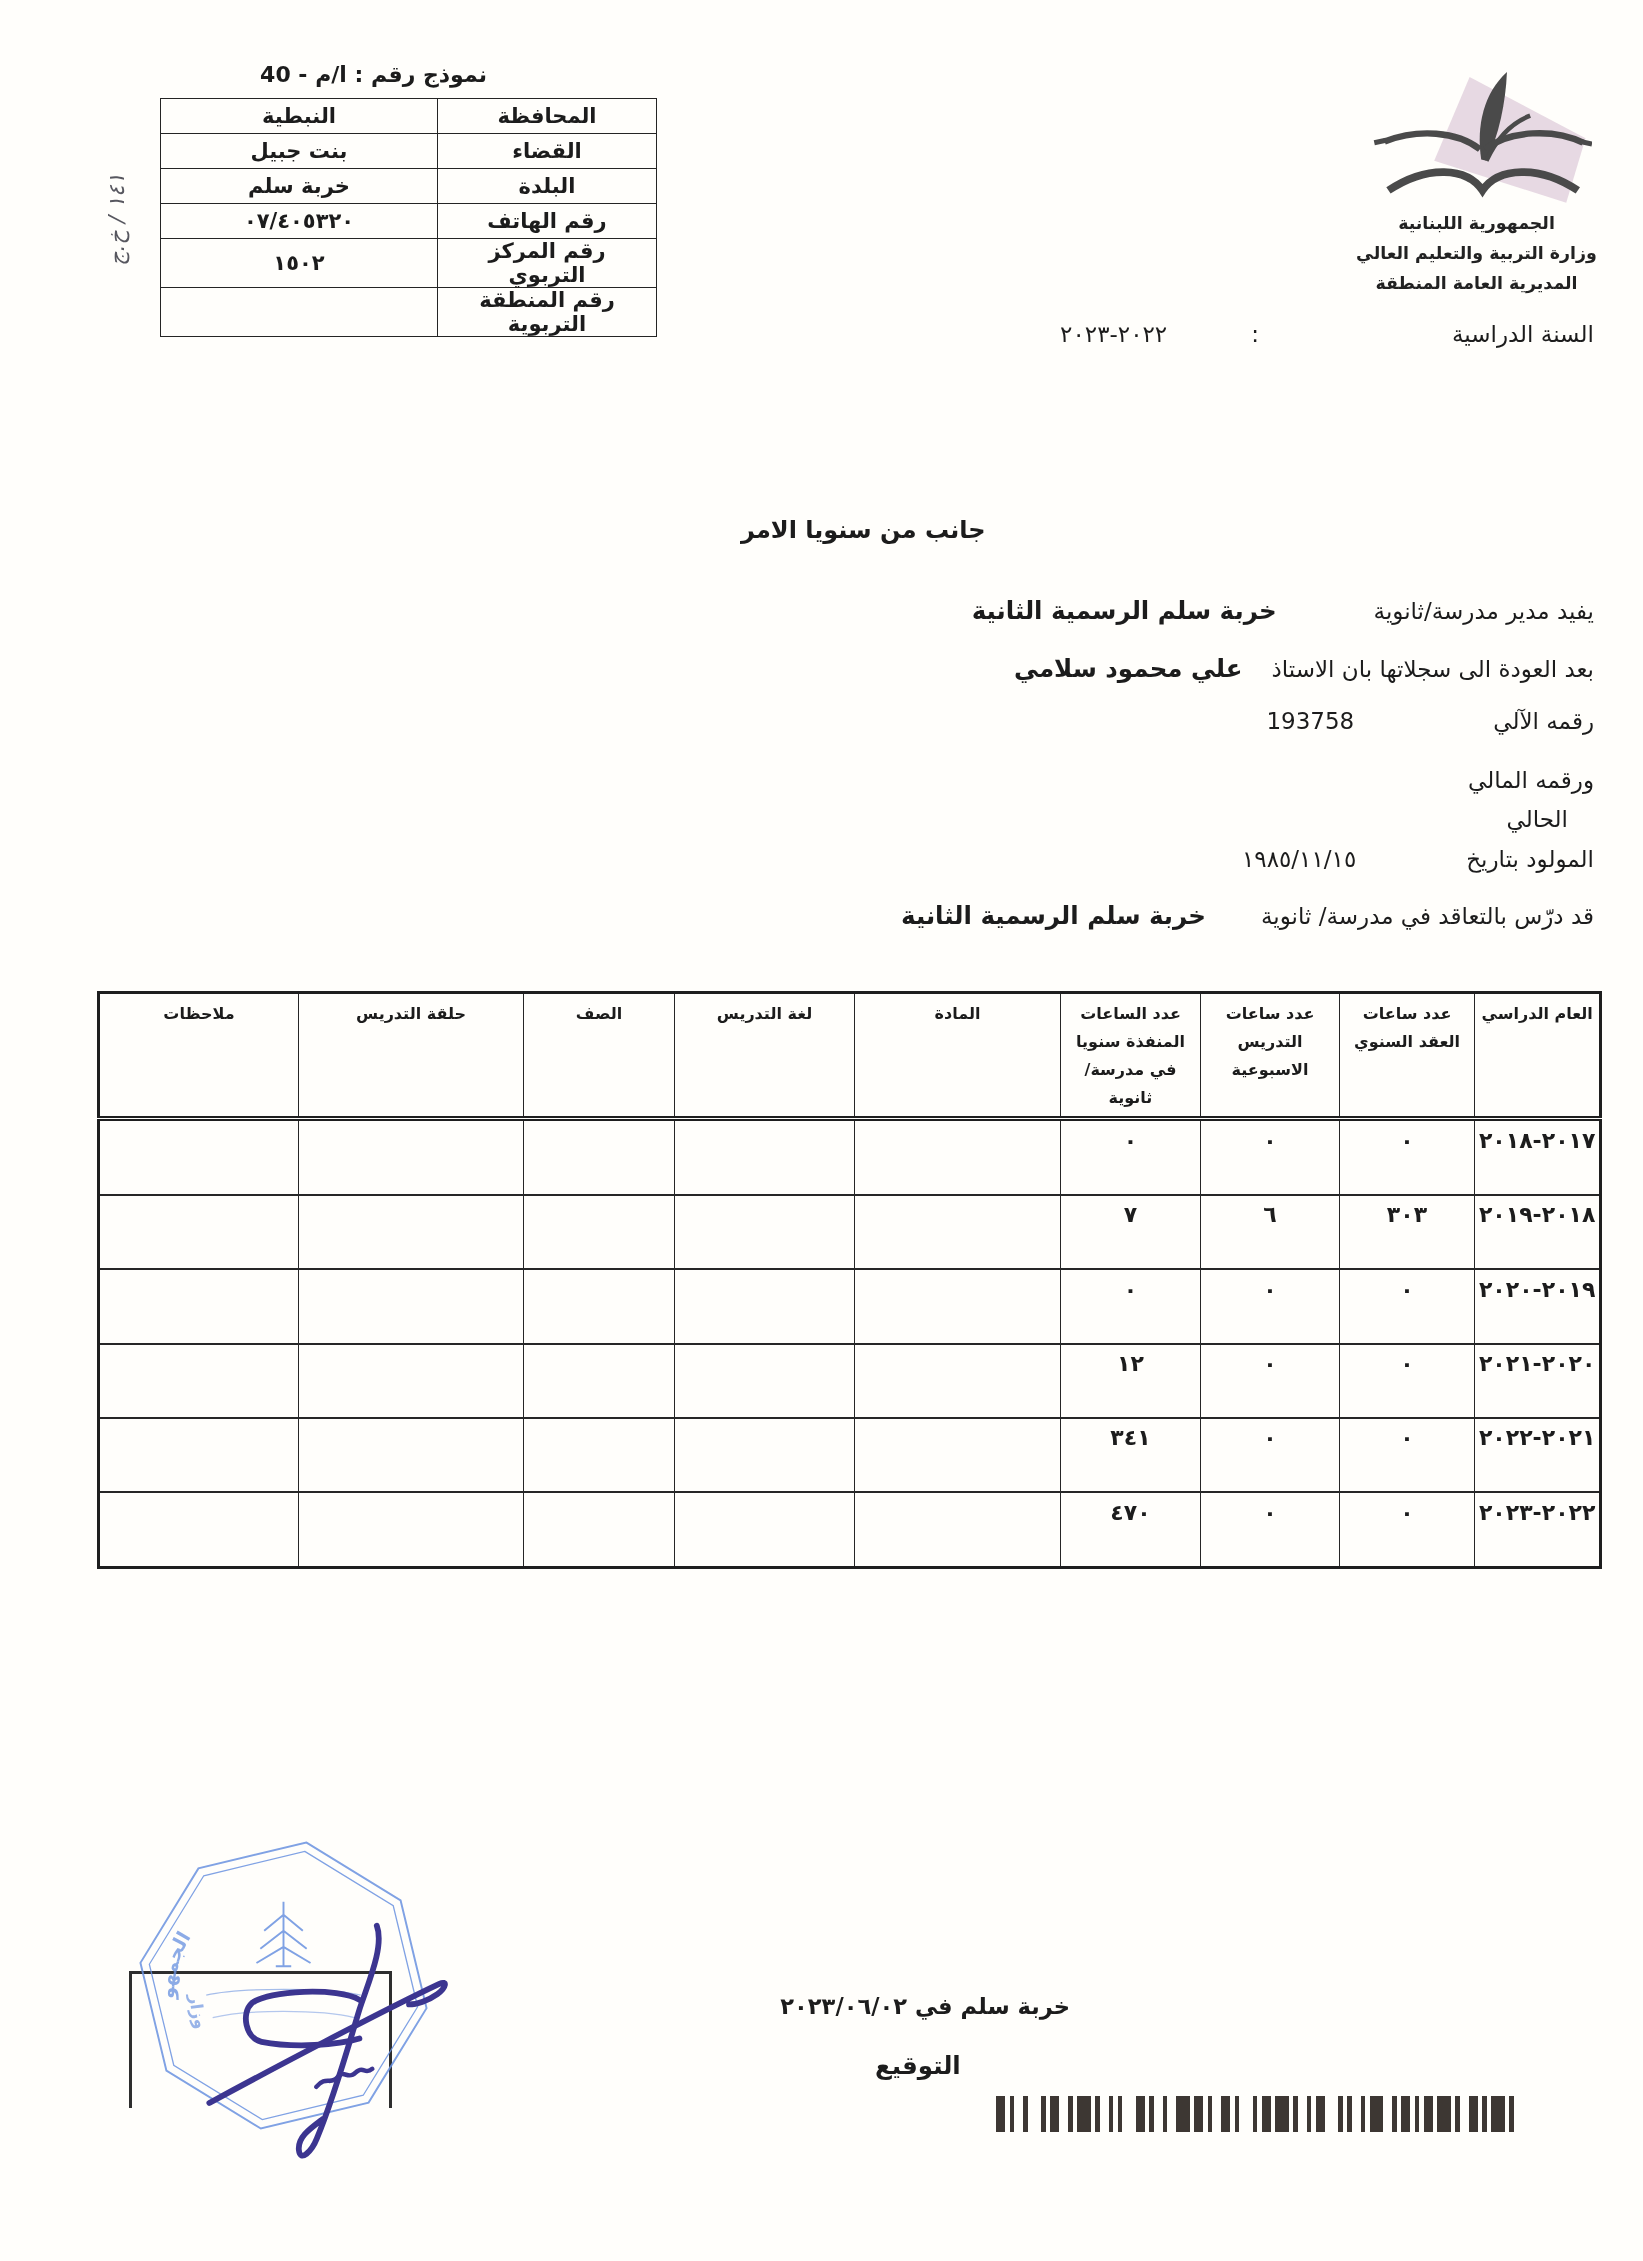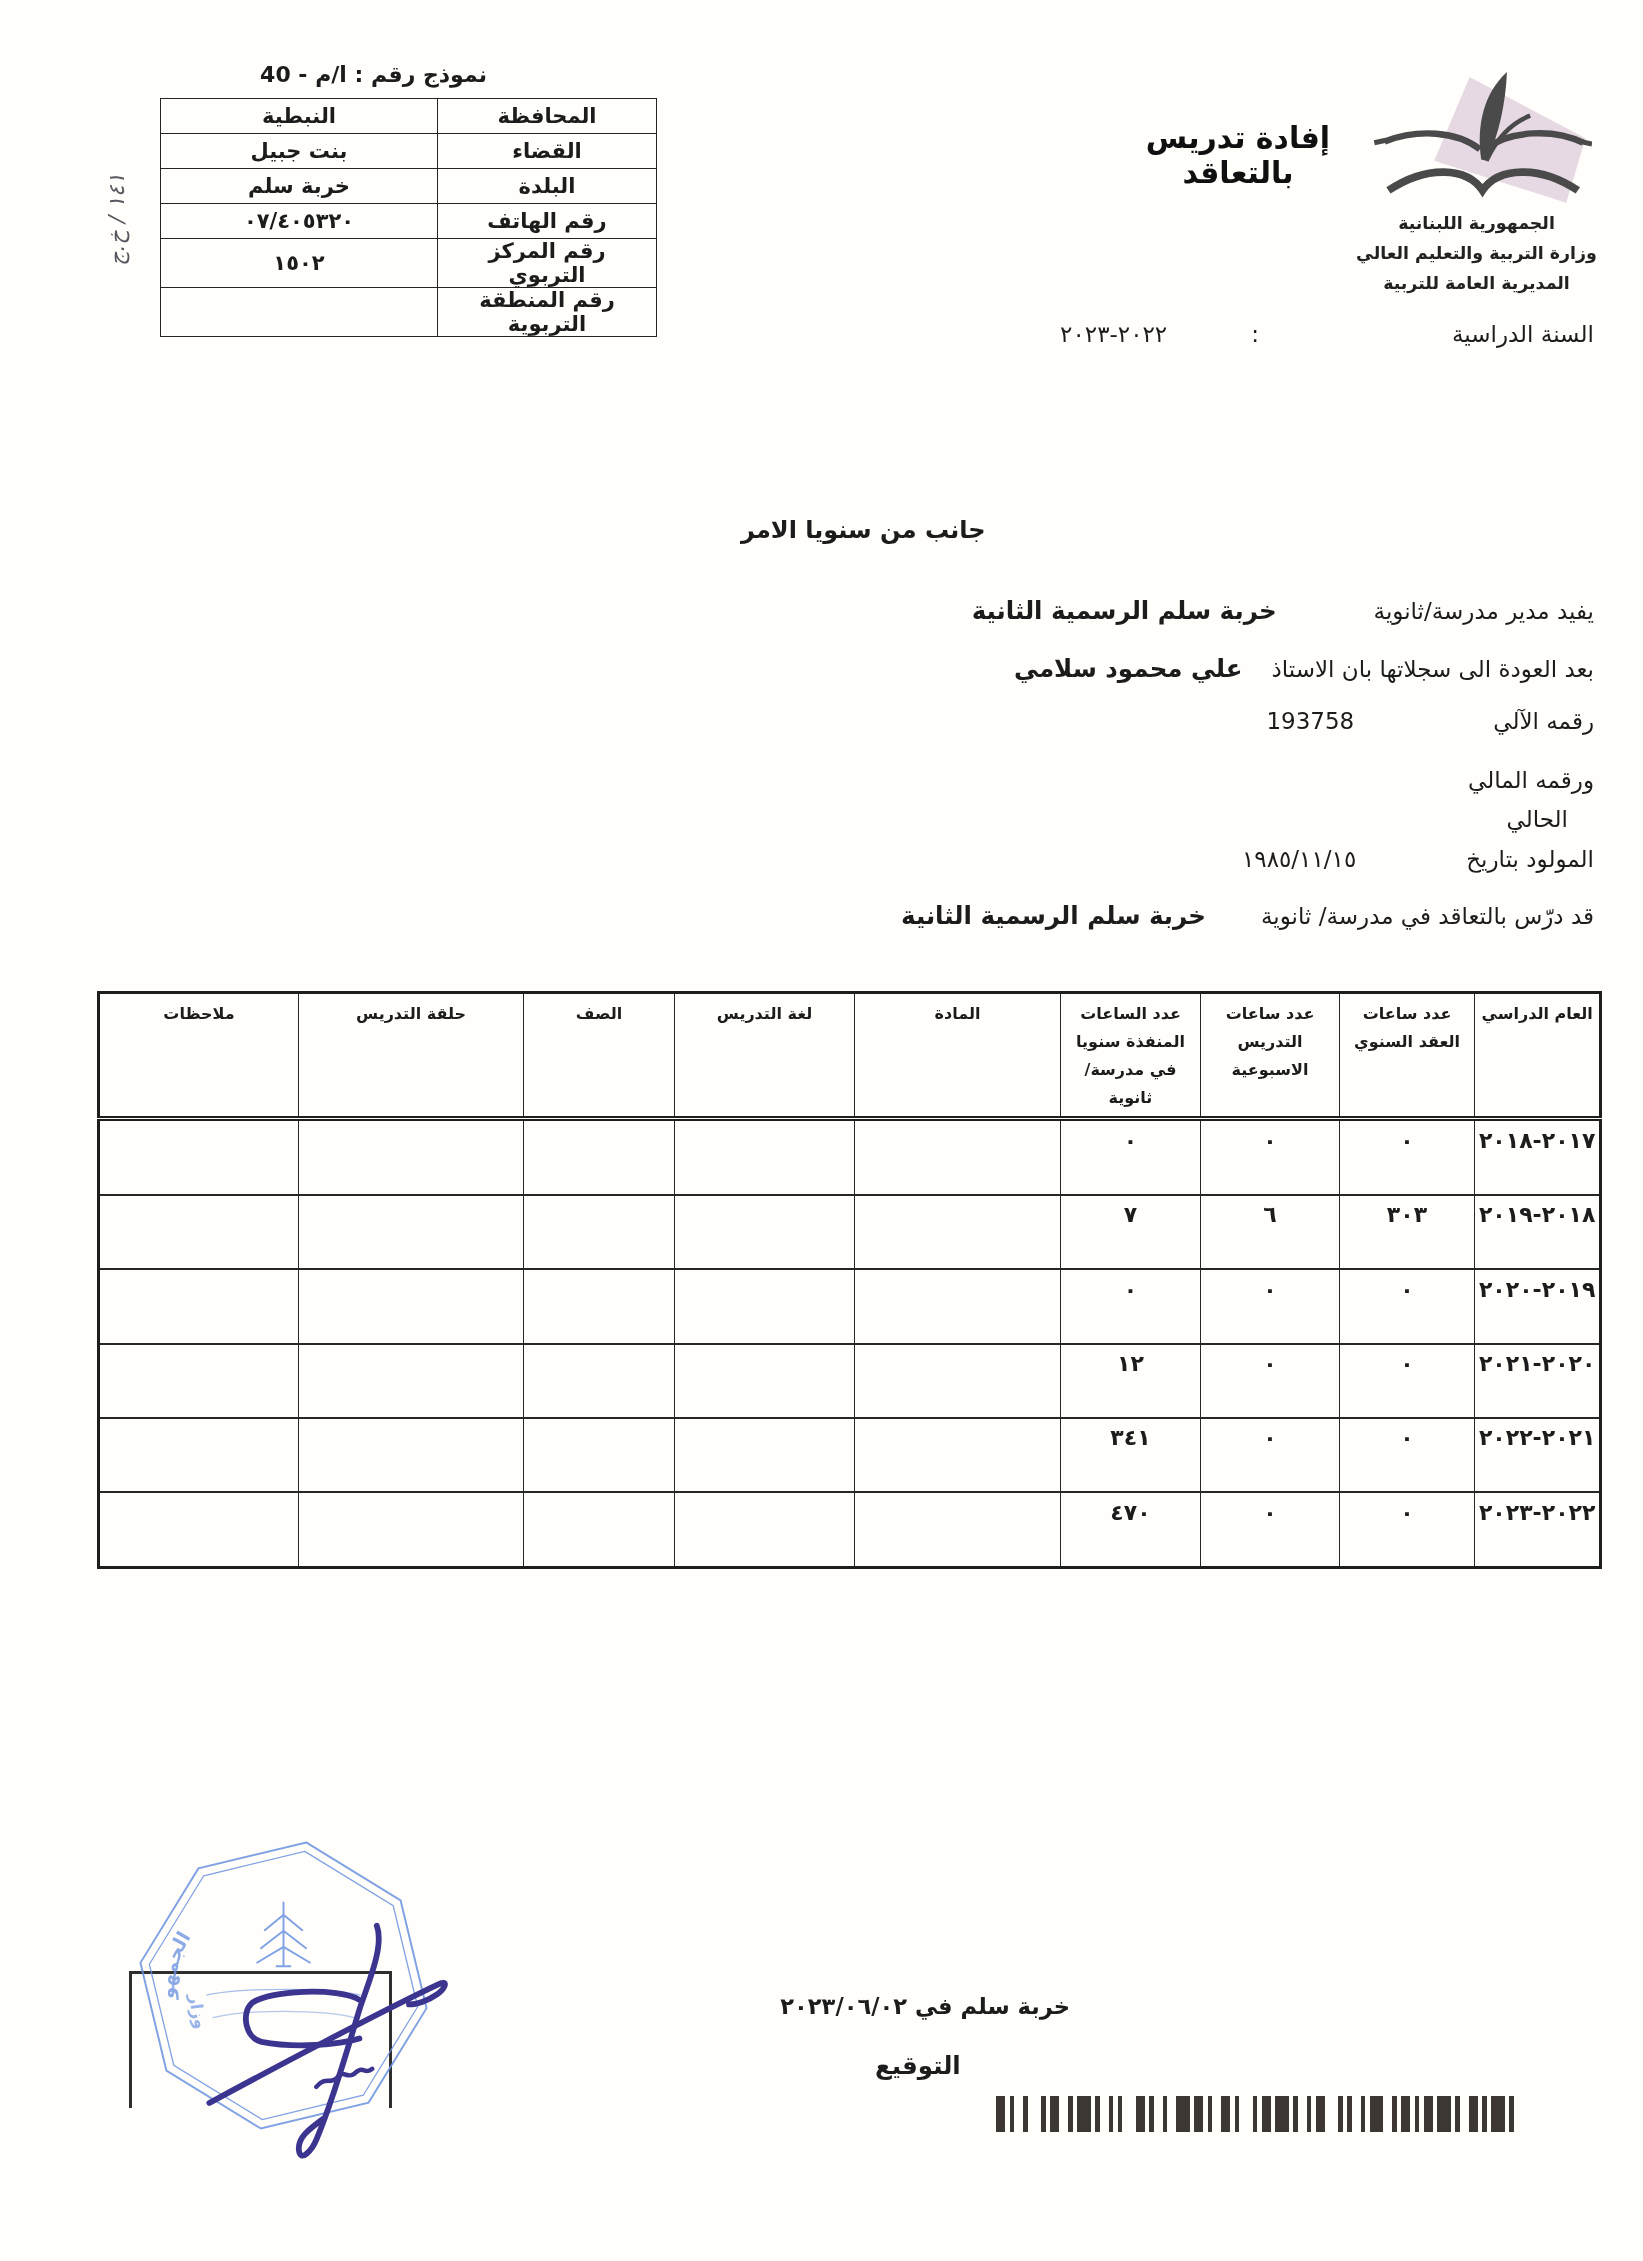--- a/index.html
+++ b/index.html
@@ -94,26 +94,25 @@
       <polygon points="150,20 330,115 300,215 95,150" fill="#c9aec6" opacity="0.45"></polygon>
       <path d="M168,148 C160,95 172,45 208,12 C206,58 196,110 176,150 Z" fill="#4a4a4a"></path>
       <path d="M176,150 C190,120 212,92 244,80" fill="none" stroke="#4a4a4a" stroke-width="7"></path>
       <path d="M18,120 C70,100 130,104 166,132" fill="none" stroke="#4a4a4a" stroke-width="10"></path>
       <path d="M174,132 C212,102 282,100 326,122" fill="none" stroke="#4a4a4a" stroke-width="10"></path>
       <path d="M24,196 C84,156 146,160 170,196 C194,160 258,156 318,196" fill="none" stroke="#4a4a4a" stroke-width="12"></path>
       <path d="M2,122 L20,118 M322,120 L340,124" stroke="#4a4a4a" stroke-width="8"></path>
     </svg>
   </div>
 
-  <div class="abs doc-title">إفادة تدريس بالتعاقد</div>
 
   <div class="abs ministry">
       <div>الجمهورية اللبنانية</div>
       <div>وزارة التربية والتعليم العالي</div>
-      <div>المديرية العامة للتربية</div>
+      <div>المديرية العامة المنطقة</div>
     </div>
 
   <div class="line" style="top:321px">
     <span>السنة الدراسية</span><span class="gap" style="width:193px"></span><span>:</span><span class="gap" style="width:84px"></span><span>٢٠٢٢-٢٠٢٣</span>
   </div>
 
   <div class="abs salutation">جانب من سنويا الامر</div>
 
   <div class="line" style="top:654px">
     <span>بعد العودة الى سجلاتها بان الاستاذ</span><span class="gap" style="width:29px"></span><span class="val">علي محمود سلامي</span>

